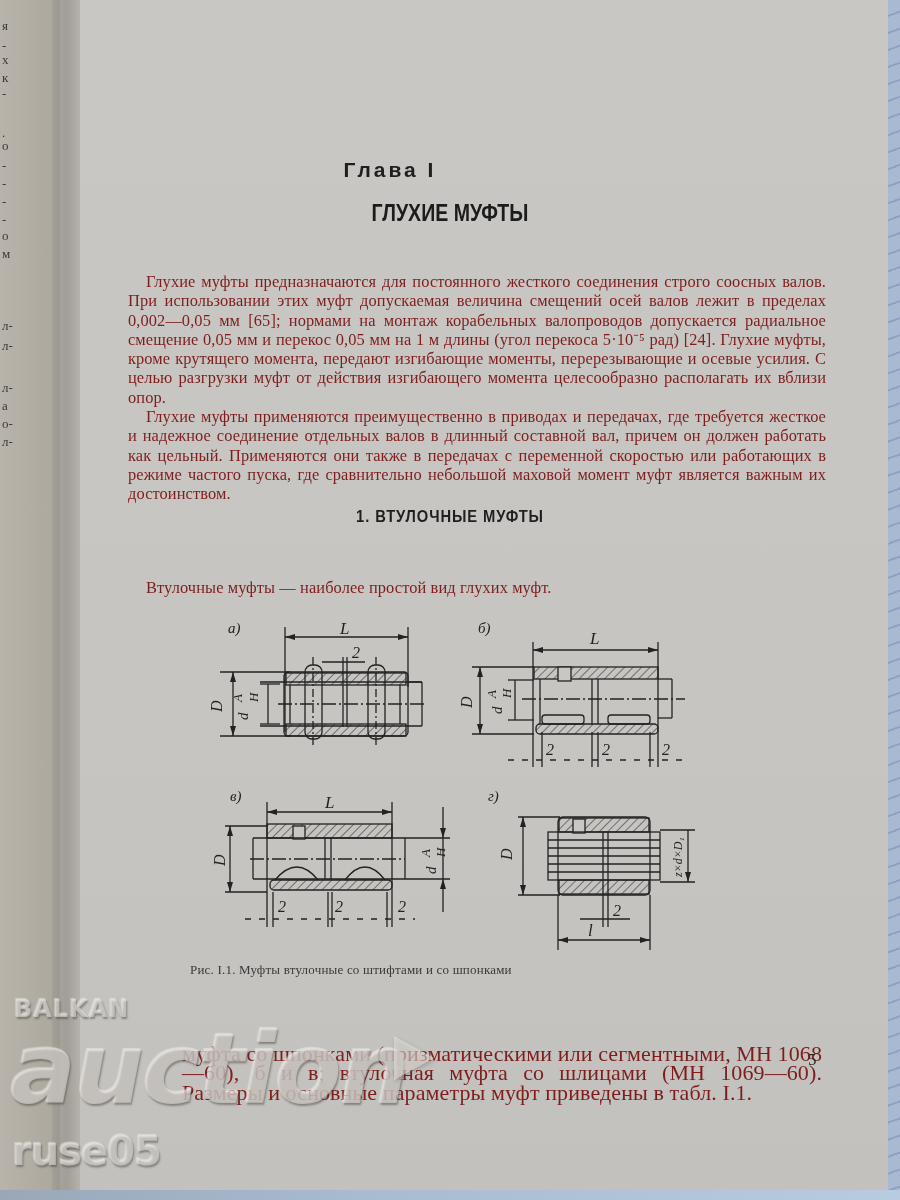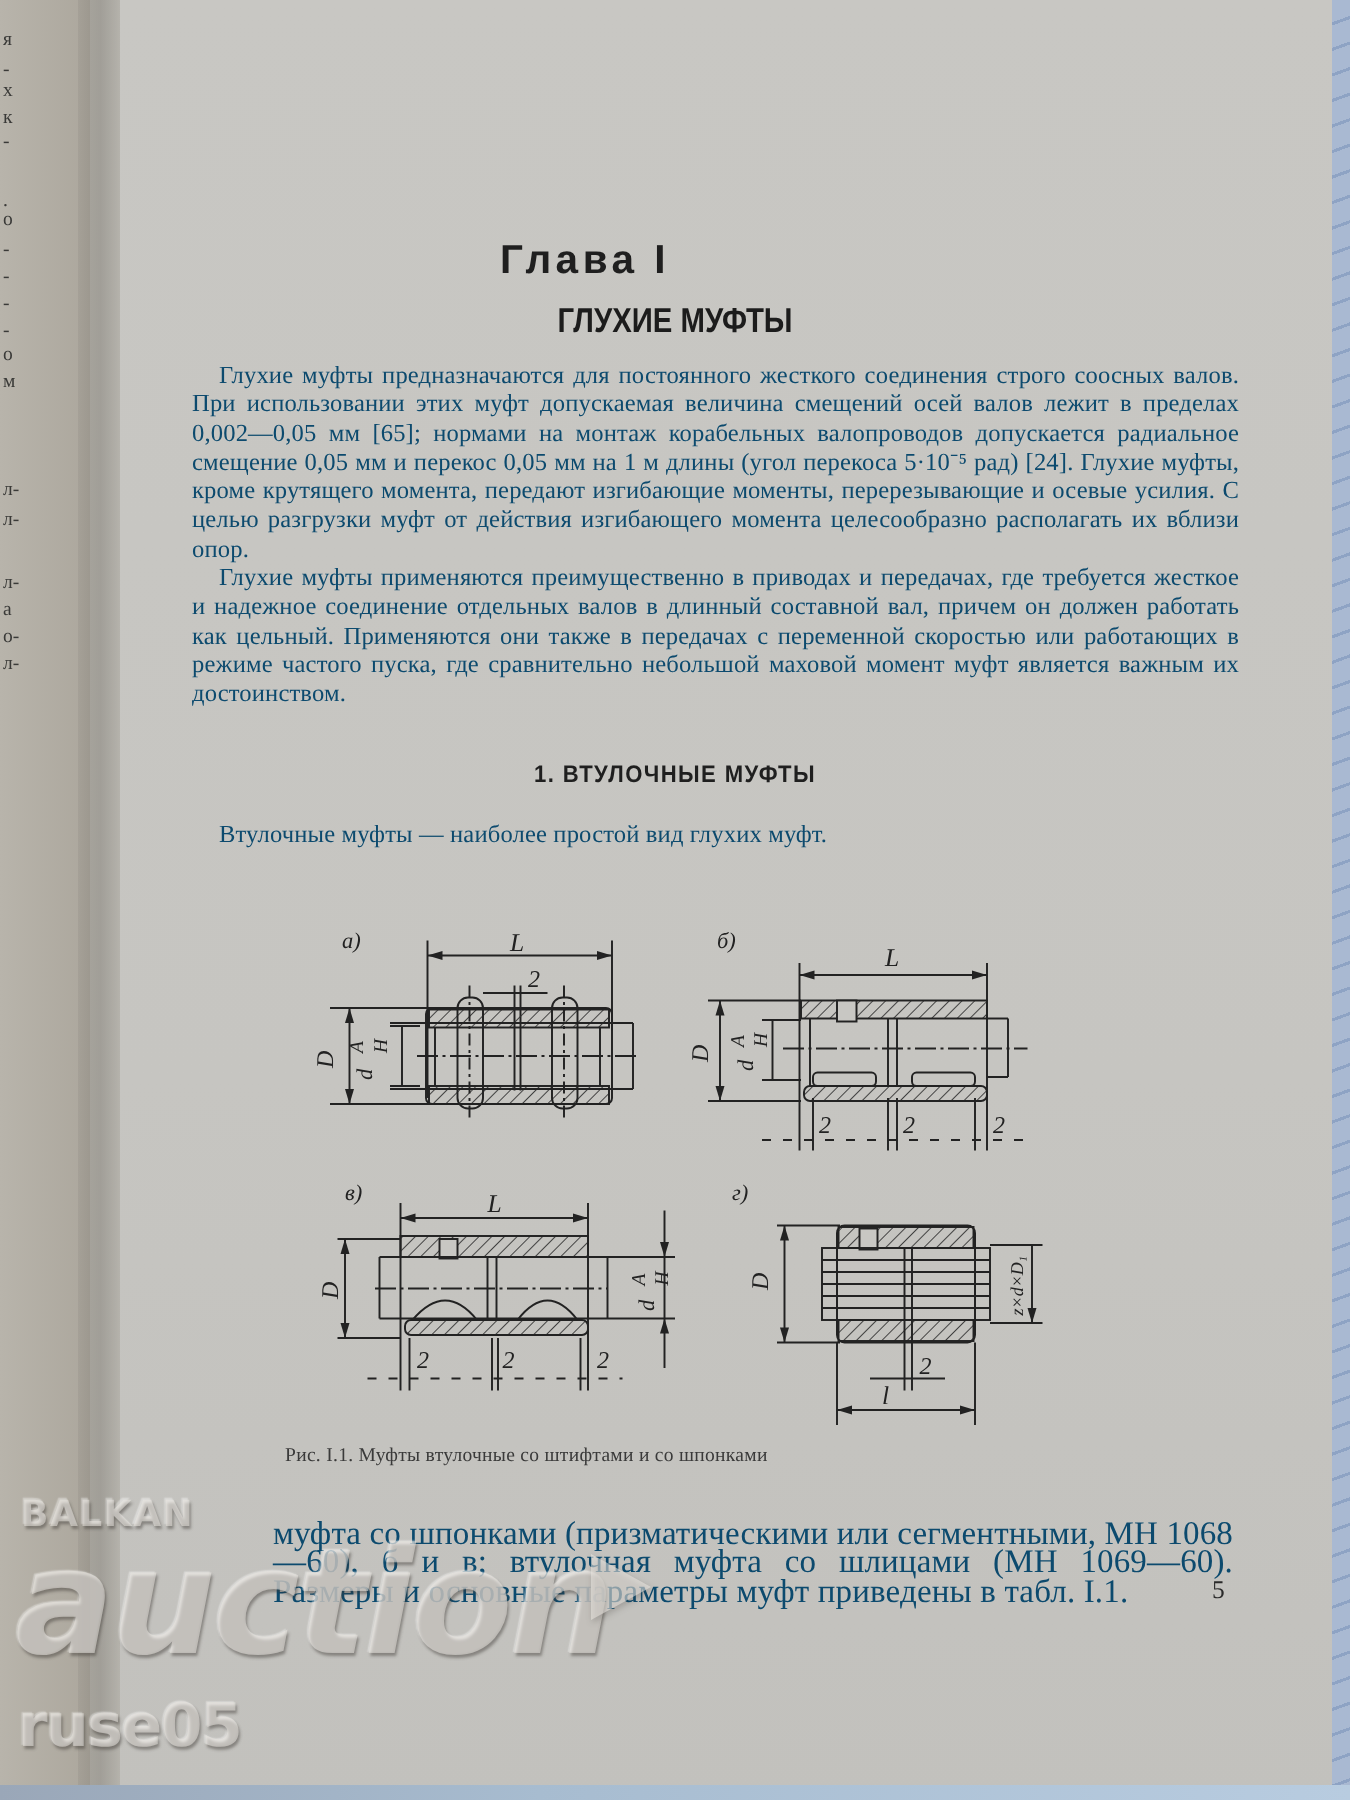--- a/index.html
+++ b/index.html
@@ -5,23 +5,23 @@
   html,body{margin:0;padding:0;}
   body{width:900px;height:1200px;overflow:hidden;position:relative;background:#b9b8b3;font-family:"Liberation Serif",serif;}
   .backdrop{position:absolute;left:0;top:0;width:900px;height:1200px;background:linear-gradient(90deg,#a9a59c 0,#b5b2aa 60px,#c4c2bd 110px,#c9c8c4 500px,#c6c5c2 880px,#aebcd0 892px,#a8b8d0 900px);}
   .prev-page{position:absolute;left:0;top:0;width:60px;height:1200px;background:linear-gradient(90deg,#b8b4ab,#aca79d);}
   .prev-page .frag{position:absolute;left:2px;font-size:13px;color:#3a3a38;}
   .gutter{position:absolute;left:52px;top:0;width:30px;height:1200px;background:linear-gradient(90deg,rgba(0,0,0,0.05),rgba(0,0,0,0.12),rgba(0,0,0,0.02));}
   .page{position:absolute;left:80px;top:0;width:810px;height:1200px;background:linear-gradient(180deg,#c8c7c3 0,#c6c5c1 60%,#c2c1bd 100%);}
   .right-edge{position:absolute;left:888px;top:0;width:12px;height:1200px;background:repeating-linear-gradient(160deg,#a9b9d2 0 14px,#8ea3c4 14px 16px);}
   .bottom-strip{position:absolute;left:0;top:1190px;width:900px;height:10px;background:linear-gradient(90deg,#9aa7b8,#a7bcd0 40%,#b8cce0);}
 
-  .chapter{position:absolute;left:0;width:780px;top:158px;text-align:center;font-family:"Liberation Sans",sans-serif;font-weight:bold;font-size:27px;letter-spacing:3px;color:#1f1f1f;}
+  .chapter{position:absolute;left:0;width:780px;top:158px;text-align:center;font-family:"Liberation Sans",sans-serif;font-weight:bold;font-size:21px;letter-spacing:3px;color:#1f1f1f;}
   .chapter-title{position:absolute;left:0;width:900px;top:200px;text-align:center;font-family:"Liberation Sans",sans-serif;font-weight:bold;font-size:23px;transform:scaleX(0.85);color:#1c1c1c;}
-  .body-text{position:absolute;left:128px;width:698px;font-size:16.4px;line-height:19.3px;color:#0c4a6e;text-align:justify;letter-spacing:0.1px;}
+  .body-text{position:absolute;left:128px;width:698px;font-size:16.4px;line-height:19.3px;color:#7f1d1d;text-align:justify;letter-spacing:0.1px;margin-top:32px;}
   .body-text p{margin:0;text-indent:18px;}
   .section-title{position:absolute;left:0;width:900px;top:508px;text-align:center;font-family:"Liberation Sans",sans-serif;font-weight:bold;font-size:16px;letter-spacing:1px;color:#1f1f1f;transform:scaleX(0.92);}
   .figure{position:absolute;}
   .fig-label{position:absolute;font-family:"Liberation Serif",serif;font-style:italic;font-size:15px;color:#222;}
   .caption{position:absolute;left:190px;top:962px;font-size:13px;color:#3a3a3a;letter-spacing:0.2px;}
   .page-number{position:absolute;left:808px;top:1050px;font-size:17px;color:#2a2a2a;}
   .watermark{position:absolute;font-family:"DejaVu Sans",sans-serif;font-weight:bold;color:rgba(235,232,226,0.55);text-shadow:1px 2px 2px rgba(60,55,50,0.45),-1px -1px 1px rgba(255,255,255,0.4);}
   .wm-balkan{left:14px;top:995px;font-size:24px;letter-spacing:1px;}
   .wm-auction{left:10px;top:1012px;font-size:98px;letter-spacing:-2px;font-style:italic;}
   .wm-user{left:12px;top:1128px;font-size:40px;letter-spacing:-1px;}

